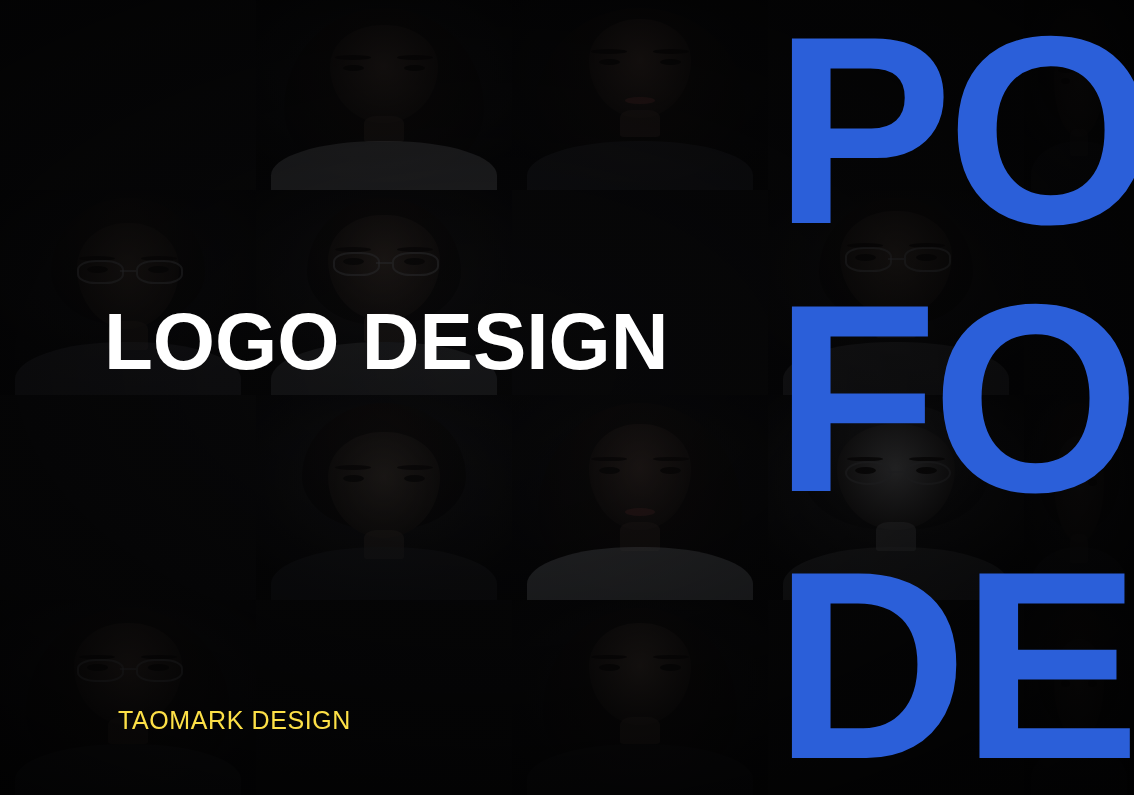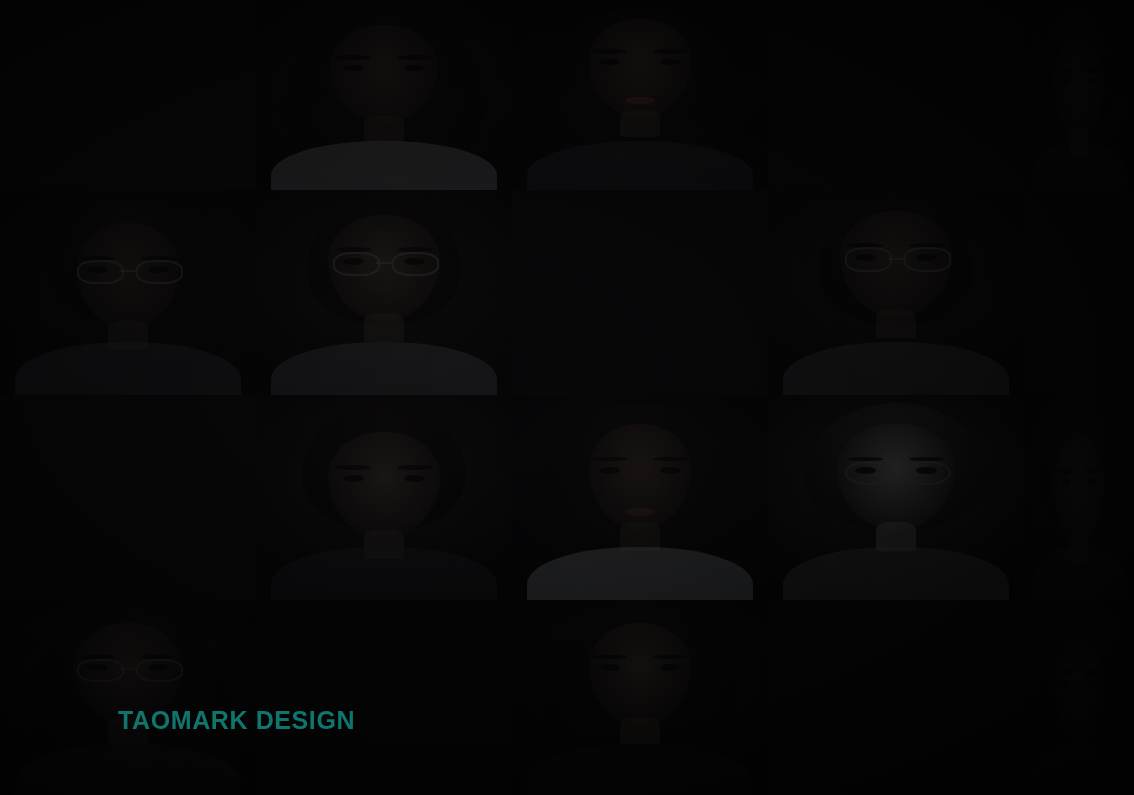--- a/index.html
+++ b/index.html
@@ -352,18 +352,24 @@
           <div class="eye" style="left:34%;top:41%;width:8%;height:3.4%;background:rgba(14,10,8,.88);"></div>
           <div class="eye" style="left:58%;top:41%;width:8%;height:3.4%;background:rgba(14,10,8,.88);"></div>
           <div class="neck" style="left:42%;top:68%;width:16%;height:14%;background:#2a2320;opacity:.55;"></div>
           <div class="shoulders" style="left:6%;bottom:0;width:88%;height:26%;background:rgba(40,40,46,0.35);"></div>
         </div>
       </div>
     </div>
 
   <div id="photo-dim"></div>
 
-
-
-
-  <div id="brand" style="color: #0f766e; font-weight: bold;">TAOMARK DESIGN</div>
+  <div id="bigtype">
+    <div class="bigtype-row" id="bigtype-row-1" style="color: rgb(43, 95, 217);">PO</div>
+    <div class="bigtype-row" id="bigtype-row-2" style="color: rgb(43, 95, 217);">FO</div>
+    <div class="bigtype-row" id="bigtype-row-3" style="color: rgb(43, 95, 217);">DE</div>
+  </div>
+
+  <div id="headline" style="color: rgb(255, 255, 255);">LOGO DESIGN</div>
+
+
+  <div id="brand" style="color: #fde047;">TAOMARK DESIGN</div>
 
 </div>
 
 </body></html>

